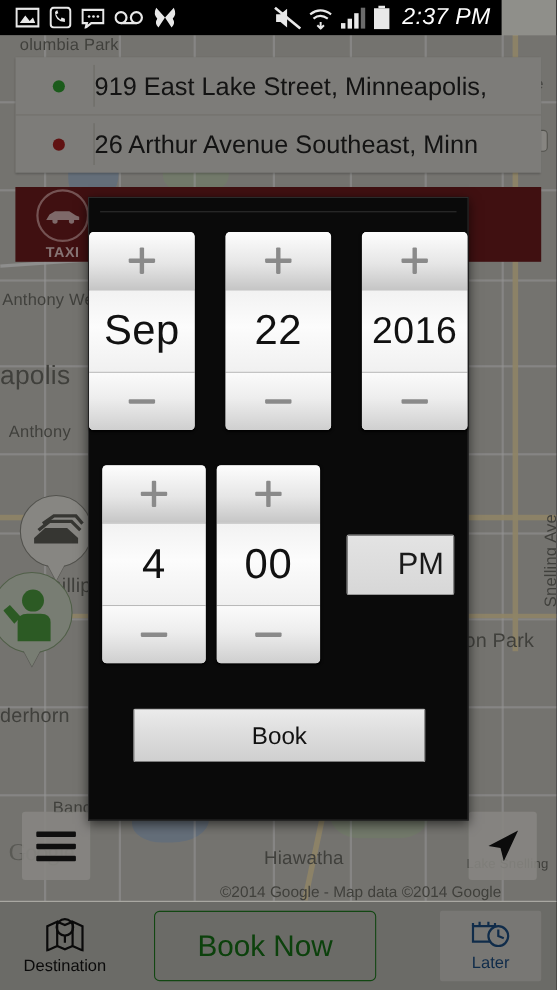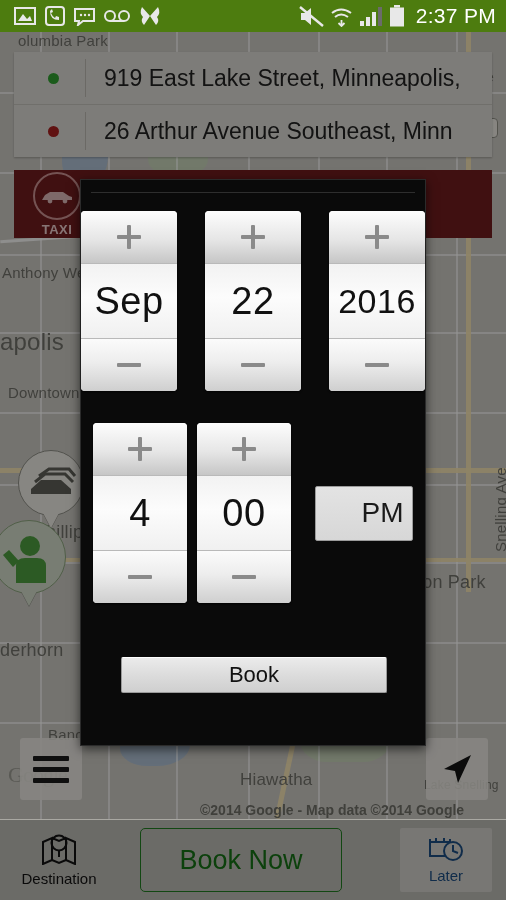--- a/index.html
+++ b/index.html
@@ -73,21 +73,20 @@
     color: #9a9a92;
     font-size: 22px;
     font-family: "Liberation Serif", serif;
     letter-spacing: -1px;
   }
   .attrib {
     position: absolute;
     color: #6e6e67;
     font-size: 14px;
     white-space: nowrap;
-    font-weight: bold;
   }
 
   
   .pin {
     position: absolute;
     width: 66px; height: 66px;
     border-radius: 50% 50% 50% 50%;
     background: #e9e7e0;
     border: 1.5px solid #8d8d85;
     box-sizing: border-box;
@@ -103,24 +102,25 @@
     border-top: 15px solid #e9e7e0;
     filter: drop-shadow(0 1px 0 #8d8d85);
   }
   .pin.green { background: #cfd8c6; border-color: #8aa37c; }
   .pin.green::after { border-top-color: #cfd8c6; }
   .pin svg { position: absolute; left: 8px; top: 12px; }
 
   
   #statusbar {
     position: absolute; left: 0; top: 0;
-    width: 506px; height: 32px;
-    background: #4d7c0f;
+    width: 456px; height: 32px;
+    background: #000000;
     display: flex; align-items: center;
     z-index: 40;
+    font-style: italic;
   }
   #statusbar .sb-left { display: flex; align-items: center; gap: 9px; margin-left: 14px; }
   #statusbar .sb-right { display: flex; align-items: center; gap: 6px; margin-left: auto; margin-right: 10px; }
   #clock {
     color: #fff; font-size: 21px;
     margin-left: 5px;
     letter-spacing: .3px;
   }
 
   
@@ -141,21 +141,20 @@
   .addr-dot {
     width: 11px; height: 11px; border-radius: 50%;
     margin-left: 34px;
   }
   .addr-sep {
     width: 1px; height: 38px;
     background: #b8b6af;
     margin-left: 26px;
   }
   .addr-text {
-    margin-left: 18px;
     color: #222;
     font-size: 23px;
     white-space: nowrap;
     overflow: hidden;
   }
 
   
   #taxi-banner {
     position: absolute;
     left: 14px; top: 170px; width: 478px; height: 68px;
@@ -272,21 +271,21 @@
     border-radius: 2px;
     color: #1a1a1a;
     font-size: 28px;
     box-sizing: border-box;
     padding-left: 37px;
   }
 
   #book-btn {
     position: absolute;
     left: 40px; bottom: 52px;
-    width: 266px; height: 36px;
+    width: 266px; height: 49px;
     display: flex; align-items: center; justify-content: center;
     background: linear-gradient(to bottom, #ebebeb 0%, #dcdcdc 50%, #cfcfcf 100%);
     border: 1px solid #9a9a9a;
     border-top-color: #fff;
     border-radius: 2px;
     color: #111;
     font-size: 22px;
     box-sizing: border-box;
   }
 
@@ -381,21 +380,21 @@
 
     <div class="road major" style="left:0; top:436px; width:506px; height:5px;"></div>
     <div class="road major" style="left:0; top:526px; width:506px; height:4px;"></div>
     <div class="road major" style="left:466px; top:0; width:5px; height:560px;"></div>
     <div class="road major" style="left:290px; top:640px; width:5px; height:148px; transform:rotate(12deg);"></div>
     <div class="road mid" style="left:0; top:200px; width:240px; height:3px; transform:rotate(-4deg);"></div>
 
     <div class="maplabel" style="left:18px;  top:0px;">olumbia Park</div>
     <div class="maplabel" style="left:2px;   top:232px;">Anthony West</div>
     <div class="maplabel" style="left:0px;   top:296px; font-size:24px;">apolis</div>
-    <div class="maplabel" style="left:8px;   top:352px;">Downtown</div>
+    <div class="maplabel" style="left:8px;   top:352px;">Anthony</div>
     <div class="maplabel" style="left:46px;  top:490px; font-size:18px;">hillip</div>
     <div class="maplabel" style="left:0px;   top:608px; font-size:18px;">derhorn</div>
     <div class="maplabel" style="left:48px;  top:694px;">Bancroft</div>
     <div class="maplabel" style="left:240px; top:738px; font-size:17px;">Hiawatha</div>
     <div class="maplabel" style="left:424px; top:36px;">Falcon He</div>
     <div class="maplabel" style="left:418px; top:540px; font-size:18px;">ion Park</div>
     <div class="maplabel vert" style="left:492px; top:520px;">Snelling Ave</div>
     <div class="maplabel small" style="left:424px; top:746px;">Lake Snelling</div>
 
     <div class="shield" style="left:470px; top:86px;">51</div>

